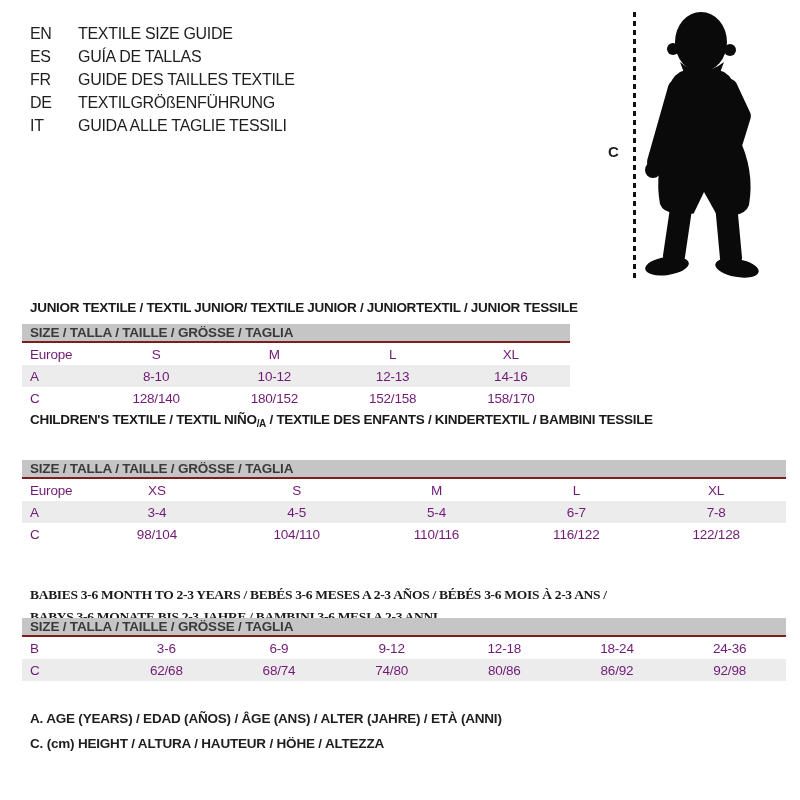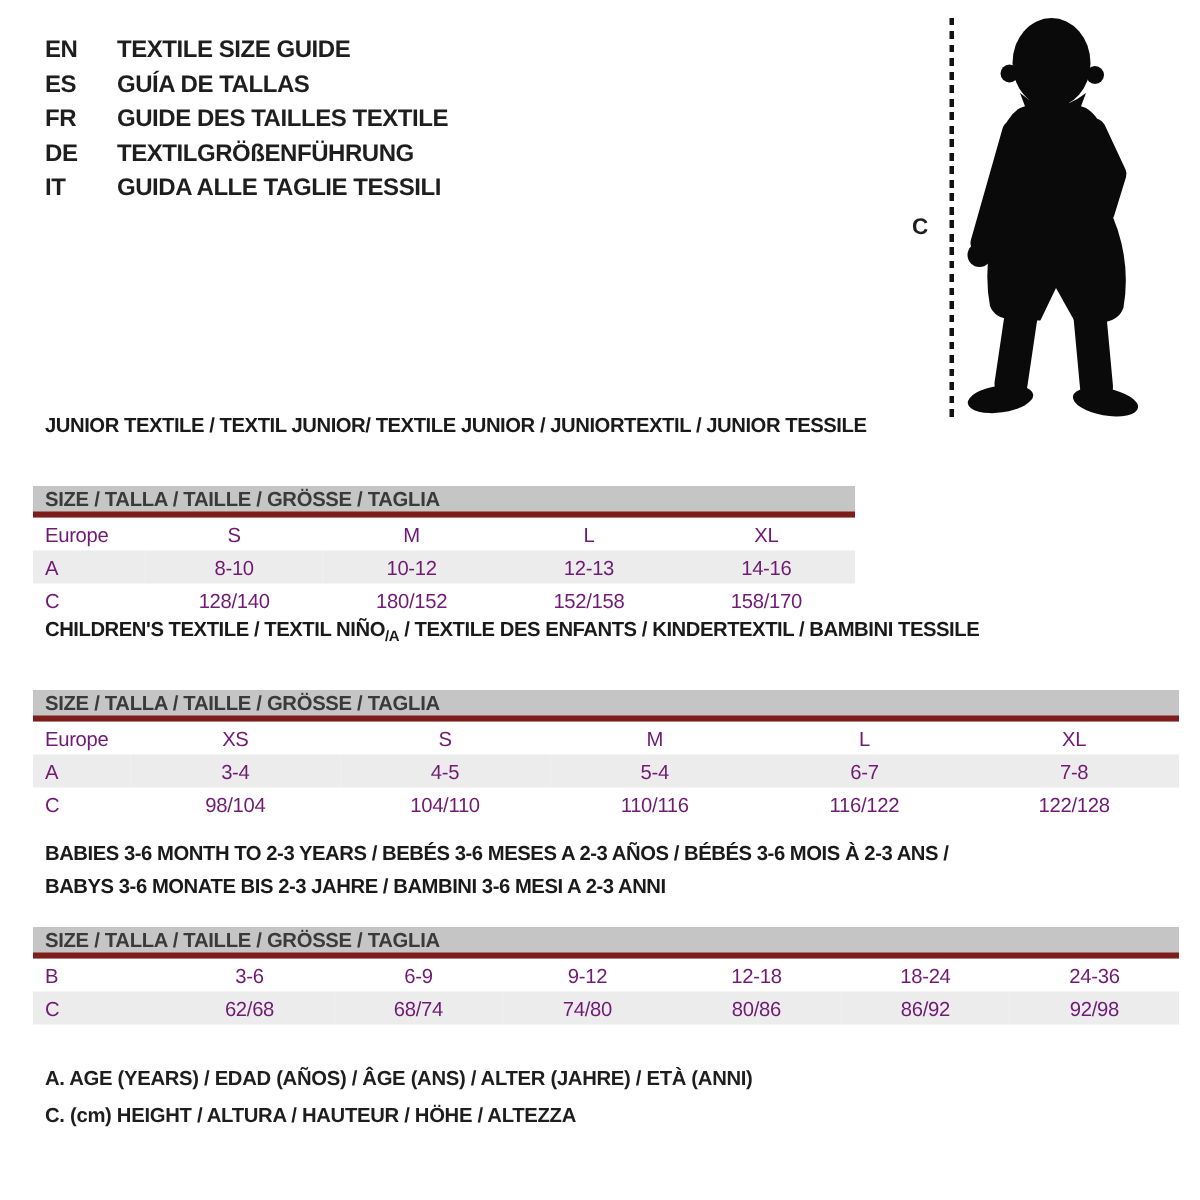--- a/index.html
+++ b/index.html
@@ -4,21 +4,21 @@
 <style>
   html,body{margin:0;padding:0;}
   body{
     width:800px;height:800px;background:#ffffff;position:relative;
     font-family:"Liberation Sans","DejaVu Sans",sans-serif;
     color:#1e1e1e;overflow:hidden;
   }
   .abs{position:absolute;}
 
   
-  .lang-list{left:30px;top:22px;line-height:23px;font-size:16px;font-weight:bold;letter-spacing:-0.3px;}
+  .lang-list{left:30px;top:22px;line-height:23px;font-size:16px;font-weight:normal;letter-spacing:-0.3px;}
   .lang-row{display:flex;}
   .lang-code{width:48px;flex:0 0 48px;}
   .lang-title{white-space:nowrap;}
 
   
   .measure-line{
     left:633px;top:12px;width:3px;height:266px;
     background:repeating-linear-gradient(to bottom,#111 0 5px,transparent 5px 9px);
   }
   .measure-label{left:608px;top:143px;font-size:15px;font-weight:bold;}
@@ -29,21 +29,21 @@
     left:30px;font-size:13.5px;font-weight:bold;letter-spacing:-0.3px;white-space:nowrap;
     color:#1a1a1a;
   }
   .title-sub{font-size:10px;position:relative;top:3px;}
 
   
   .table-block{left:22px;}
   .tbl-header{
     background:#c5c5c5;color:#3a3a3a;font-size:13.5px;font-weight:bold;
     line-height:17px;height:17px;padding-left:8px;letter-spacing:-0.2px;
-    border-bottom:4px solid #7f1d1d;white-space:nowrap;
+    border-bottom:2px solid #7f1d1d;white-space:nowrap;
   }
   table.size-table{border-collapse:collapse;table-layout:fixed;width:100%;}
   table.size-table td{
     height:22px;padding:0;font-size:13.5px;color:#701a75;
     text-align:center;vertical-align:middle;letter-spacing:-0.2px;white-space:nowrap;
   }
   table.size-table td.lbl{text-align:left;padding-left:8px;}
   tr.striped td{background:#ececec;}
 
   
@@ -98,21 +98,21 @@
     <ellipse cx="27" cy="256" rx="22" ry="9" transform="rotate(-8 27 256)"></ellipse>
     <ellipse cx="97" cy="258" rx="22" ry="9" transform="rotate(10 97 258)"></ellipse>
 
     <circle cx="33" cy="39" r="6"></circle>
     <circle cx="90" cy="40" r="6"></circle>
     <ellipse cx="61" cy="32" rx="26" ry="30"></ellipse>
     <path d="M40,52 Q61,70 84,52 L78,68 L46,68 Z"></path>
   </g>
 </svg>
 
-<div class="abs section-title" style="top:276px;">JUNIOR TEXTILE / TEXTIL JUNIOR/ TEXTILE JUNIOR / JUNIORTEXTIL / JUNIOR TESSILE</div>
+<div class="abs section-title" style="top:300px;">JUNIOR TEXTILE / TEXTIL JUNIOR/ TEXTILE JUNIOR / JUNIORTEXTIL / JUNIOR TESSILE</div>
 
 <div class="abs table-block" style="top:324px;width:548px;">
   <div class="tbl-header">SIZE / TALLA / TAILLE / GRÖSSE / TAGLIA</div>
   <table class="size-table">
     <colgroup>
         <col style="width:75px">
         <col>
         <col>
         <col>
         <col>
@@ -178,21 +178,21 @@
       <td>98/104</td>
       <td>104/110</td>
       <td>110/116</td>
       <td>116/122</td>
       <td>122/128</td>
     </tr>
   </tbody>
     </table>
 </div>
 
-<div class="abs section-title" style="top:558px;line-height:22px;">
+<div class="abs section-title" style="top:584px;line-height:22px;font-family:Liberation Serif, serif;">
   <div>BABIES 3-6 MONTH TO 2-3 YEARS / BEBÉS 3-6 MESES A 2-3 AÑOS / BÉBÉS 3-6 MOIS À 2-3 ANS /</div>
   <div>BABYS 3-6 MONATE BIS 2-3 JAHRE / BAMBINI 3-6 MESI A 2-3 ANNI</div>
 </div>
 
 <div class="abs table-block" style="top:618px;width:764px;">
   <div class="tbl-header">SIZE / TALLA / TAILLE / GRÖSSE / TAGLIA</div>
   <table class="size-table">
     <colgroup>
         <col style="width:88px">
         <col>

